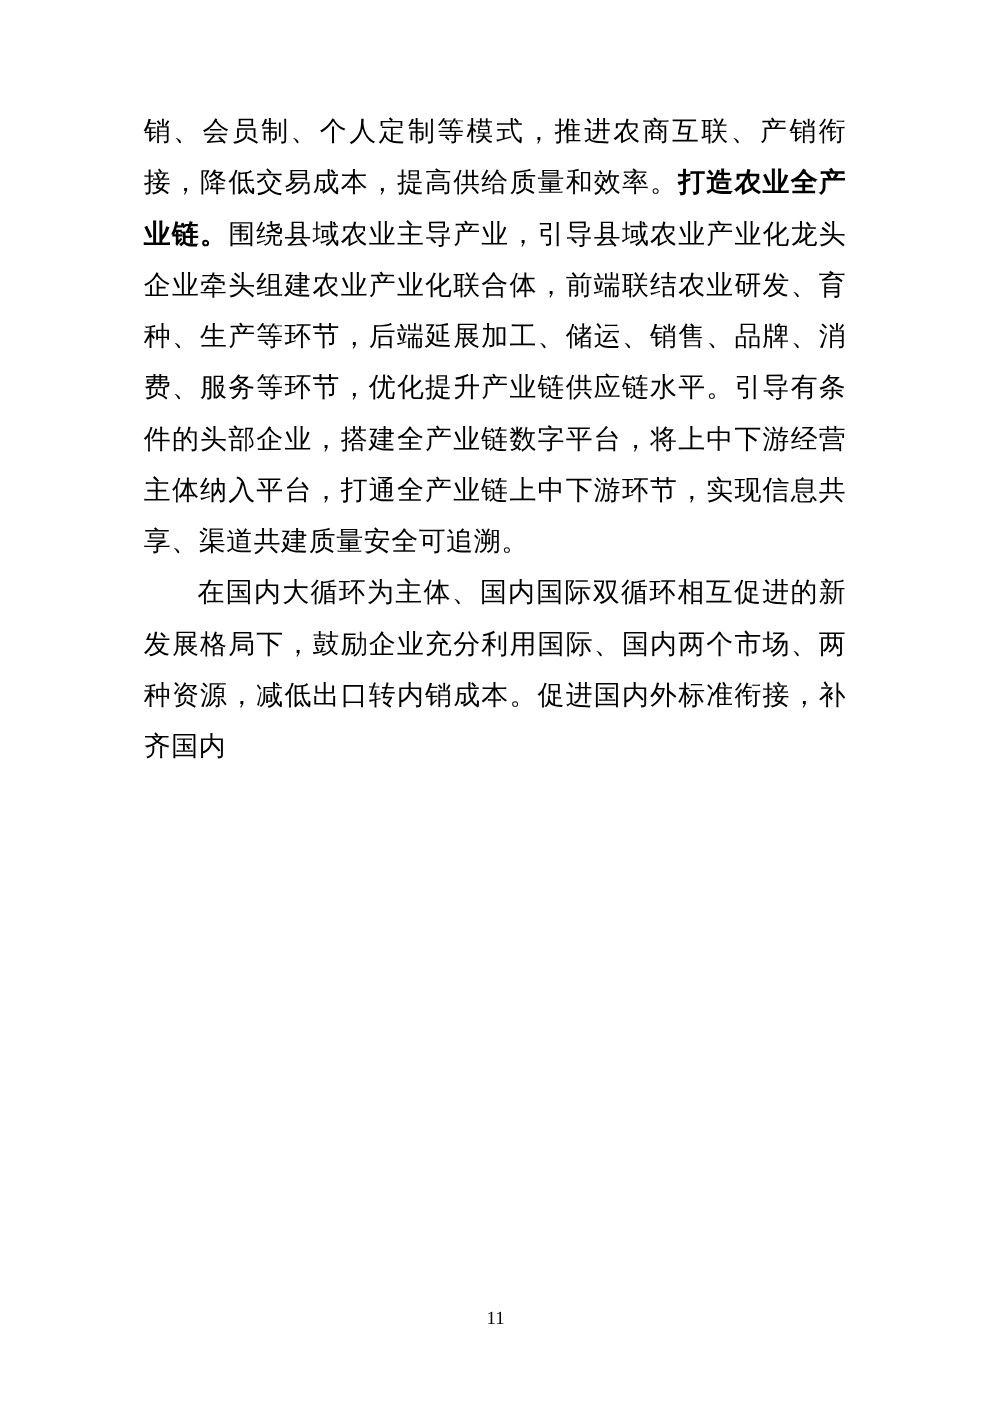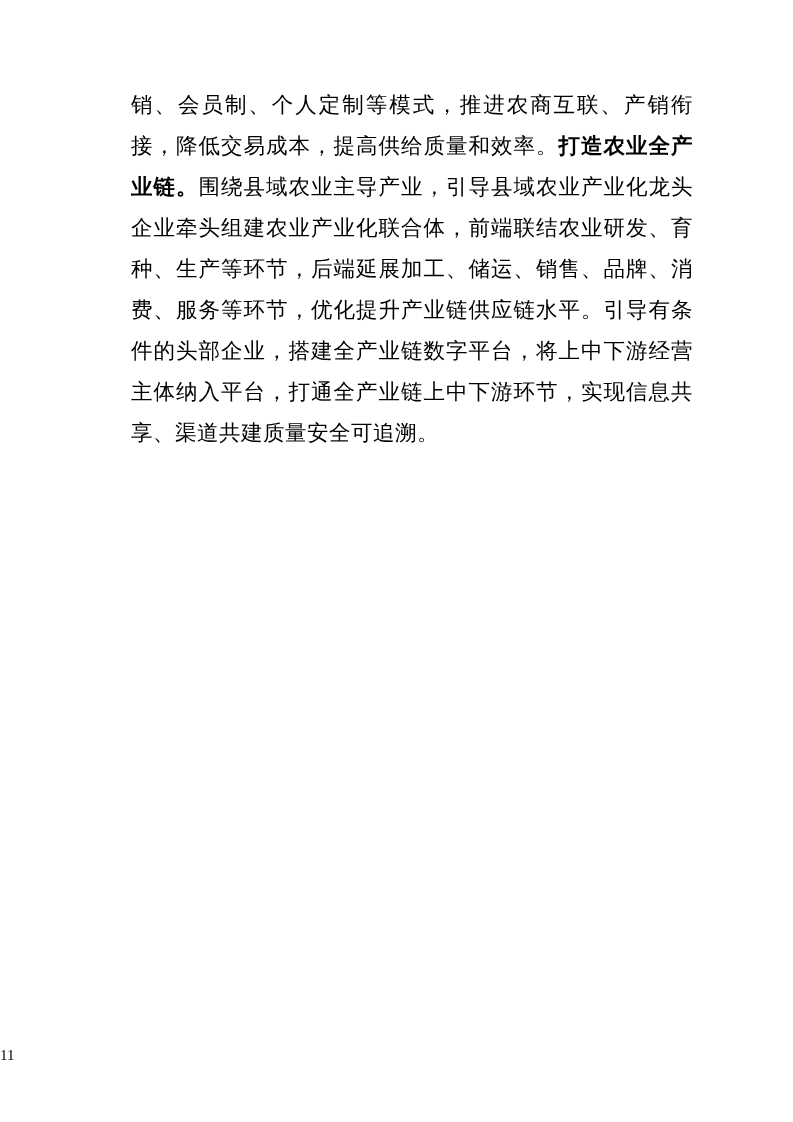--- a/index.html
+++ b/index.html
@@ -22,21 +22,20 @@
     background: #ffffff;
     box-sizing: border-box;
     padding: 85px 116px 0 115px;
   }
   .doc-body {
     width: 562px;
     font-size: 21.5px;
     line-height: 41px;
     text-align: justify;
     letter-spacing: 0.5px;
-    margin-left: 16px;
   }
   .para {
     margin: 0;
     text-indent: 2em;
   }
   .para.no-indent {
     text-indent: 0;
   }
   .heading {
     margin: 0;
@@ -44,33 +43,34 @@
     text-indent: 2em;
   }
   .bold-run {
     font-weight: bold;
   }
   .page-number {
     position: absolute;
     bottom: 58px;
     left: 0;
     width: 100%;
-    text-align: left;
+    text-align: center;
     font-size: 15px;
     line-height: 18px;
   }
 </style>
 </head>
 <body>
 
 <div class="page">
   <div class="doc-body">
 
     <p class="para no-indent"><span>销、会员制、个人定制等模式，推进农商互联、产销衔接，降低交易成本，提高供给质量和效率。</span><span class="bold-run">打造农业全产业链。</span><span>围绕县域农业主导产业，引导县域农业产业化龙头企业牵头组建农业产业化联合体，前端联结农业研发、育种、生产等环节，后端延展加工、储运、销售、品牌、消费、服务等环节，优化提升产业链供应链水平。引导有条件的头部企业，搭建全产业链数字平台，将上中下游经营主体纳入平台，打通全产业链上中下游环节，实现信息共享、渠道共建质量安全可追溯。</span></p>
 
 
 
 
+    <p class="para">在国内大循环为主体、国内国际双循环相互促进的新发展格局下，鼓励企业充分利用国际、国内两个市场、两种资源，减低出口转内销成本。促进国内外标准衔接，补齐国内</p>
 
   </div>
 
   <div class="page-number">11</div>
 </div>
 
 </body></html>

